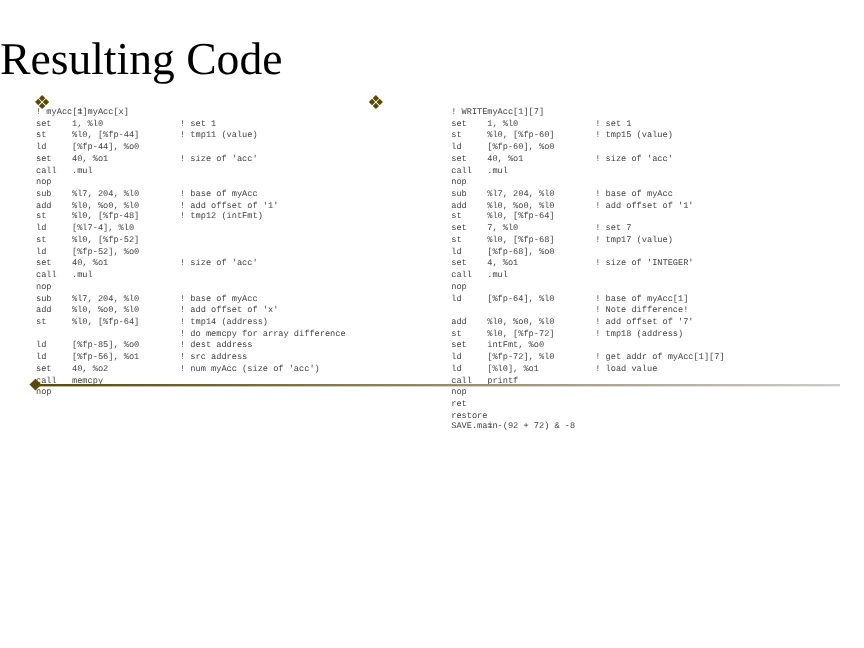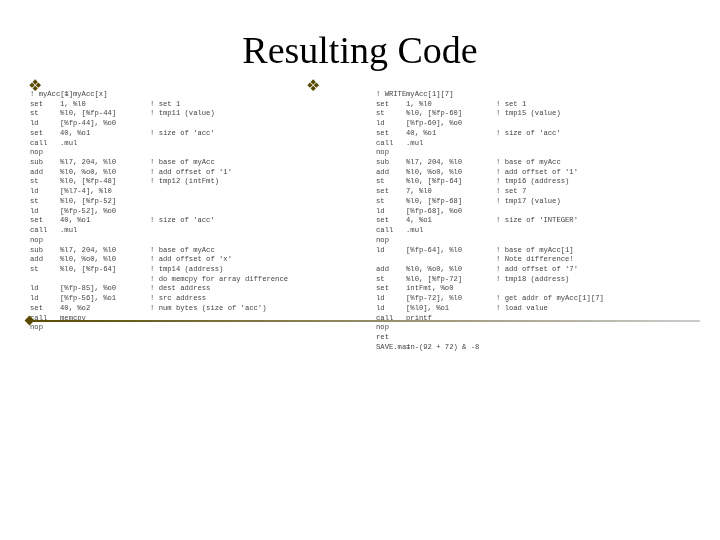--- a/index.html
+++ b/index.html
@@ -1,16 +1,16 @@
 <!DOCTYPE html>
 <html><head>
 <meta charset="utf-8">
 <style>
   html,body{margin:0;padding:0;width:720px;height:540px;background:#fff;font-family:sans-serif;overflow:hidden}
-  .title{text-align:center;font-family:"Times New Roman",serif;font-size:38px;margin-top:28px;margin-bottom:18px;color:#000}
+  .title{font-family:"Times New Roman",serif;font-size:38px;margin-top:28px;margin-bottom:18px;color:#000}
   .code-area{display:flex;gap:32px;padding:0 30px}
   .col{flex:1}
   .line{display:flex;font-family:"Courier New",monospace;font-size:7.2px;color:#444;white-space:pre;line-height:1.35}
   .c1{width:30px;flex-shrink:0}
   .c2{width:90px;flex-shrink:0}
   .c3{flex:1}
   .bullet{position:absolute;font-size:16px;color:#5a4a00}
   .b1{left:28px;top:76px}
   .b2{left:306px;top:76px}
   .footrule{position:absolute;left:30px;right:20px;top:320px;height:2px;background:linear-gradient(to right,#5a4a00,#ccc)}
@@ -41,50 +41,51 @@
       <div class="line"><span class="c1">ld</span><span class="c2">[%fp-52], %o0</span><span class="c3"></span></div>
       <div class="line"><span class="c1">set</span><span class="c2">40, %o1</span><span class="c3">! size of 'acc'</span></div>
       <div class="line"><span class="c1">call</span><span class="c2">.mul</span><span class="c3"></span></div>
       <div class="line"><span class="c1">nop</span><span class="c2"></span><span class="c3"></span></div>
       <div class="line"><span class="c1">sub</span><span class="c2">%l7, 204, %l0</span><span class="c3">! base of myAcc</span></div>
       <div class="line"><span class="c1">add</span><span class="c2">%l0, %o0, %l0</span><span class="c3">! add offset of 'x'</span></div>
       <div class="line"><span class="c1">st</span><span class="c2">%l0, [%fp-64]</span><span class="c3">! tmp14 (address)</span></div>
       <div class="line"><span class="c1"></span><span class="c2"></span><span class="c3">! do memcpy for array difference</span></div>
       <div class="line"><span class="c1">ld</span><span class="c2">[%fp-85], %o0</span><span class="c3">! dest address</span></div>
       <div class="line"><span class="c1">ld</span><span class="c2">[%fp-56], %o1</span><span class="c3">! src address</span></div>
-      <div class="line"><span class="c1">set</span><span class="c2">40, %o2</span><span class="c3">! num bytes (size of 'acc')</span></div>
+      <div class="line"><span class="c1">set</span><span class="c2">40, %o2</span><span class="c3">! num myAcc (size of 'acc')</span></div>
       <div class="line"><span class="c1">call</span><span class="c2">memcpy</span><span class="c3"></span></div>
       <div class="line"><span class="c1">nop</span><span class="c2"></span><span class="c3"></span></div>
     </div>
   <div class="col" id="colR">
       <div class="line"><span class="c1">! WRITE</span><span class="c2">myAcc[1][7]</span><span class="c3"></span></div>
       <div class="line"><span class="c1">set</span><span class="c2">1, %l0</span><span class="c3">! set 1</span></div>
       <div class="line"><span class="c1">st</span><span class="c2">%l0, [%fp-60]</span><span class="c3">! tmp15 (value)</span></div>
       <div class="line"><span class="c1">ld</span><span class="c2">[%fp-60], %o0</span><span class="c3"></span></div>
       <div class="line"><span class="c1">set</span><span class="c2">40, %o1</span><span class="c3">! size of 'acc'</span></div>
       <div class="line"><span class="c1">call</span><span class="c2">.mul</span><span class="c3"></span></div>
       <div class="line"><span class="c1">nop</span><span class="c2"></span><span class="c3"></span></div>
       <div class="line"><span class="c1">sub</span><span class="c2">%l7, 204, %l0</span><span class="c3">! base of myAcc</span></div>
       <div class="line"><span class="c1">add</span><span class="c2">%l0, %o0, %l0</span><span class="c3">! add offset of '1'</span></div>
-      <div class="line"><span class="c1">st</span><span class="c2">%l0, [%fp-64]</span><span class="c3">! tmp16 (address)</span></div>
+      <div class="line"><span class="c1">st</span><span class="c2">%l0, [%fp-64]</span></div>
       <div class="line"><span class="c1">set</span><span class="c2">7, %l0</span><span class="c3">! set 7</span></div>
       <div class="line"><span class="c1">st</span><span class="c2">%l0, [%fp-68]</span><span class="c3">! tmp17 (value)</span></div>
       <div class="line"><span class="c1">ld</span><span class="c2">[%fp-68], %o0</span><span class="c3"></span></div>
       <div class="line"><span class="c1">set</span><span class="c2">4, %o1</span><span class="c3">! size of 'INTEGER'</span></div>
       <div class="line"><span class="c1">call</span><span class="c2">.mul</span><span class="c3"></span></div>
       <div class="line"><span class="c1">nop</span><span class="c2"></span><span class="c3"></span></div>
       <div class="line"><span class="c1">ld</span><span class="c2">[%fp-64], %l0</span><span class="c3">! base of myAcc[1]</span></div>
       <div class="line"><span class="c1"></span><span class="c2"></span><span class="c3">! Note difference!</span></div>
       <div class="line"><span class="c1">add</span><span class="c2">%l0, %o0, %l0</span><span class="c3">! add offset of '7'</span></div>
       <div class="line"><span class="c1">st</span><span class="c2">%l0, [%fp-72]</span><span class="c3">! tmp18 (address)</span></div>
       <div class="line"><span class="c1">set</span><span class="c2">intFmt, %o0</span><span class="c3"></span></div>
       <div class="line"><span class="c1">ld</span><span class="c2">[%fp-72], %l0</span><span class="c3">! get addr of myAcc[1][7]</span></div>
       <div class="line"><span class="c1">ld</span><span class="c2">[%l0], %o1</span><span class="c3">! load value</span></div>
       <div class="line"><span class="c1">call</span><span class="c2">printf</span><span class="c3"></span></div>
       <div class="line"><span class="c1">nop</span><span class="c2"></span><span class="c3"></span></div>
       <div class="line"><span class="c1"></span><span class="c2"></span><span class="c3"></span></div>
       <div class="line"><span class="c1">ret</span><span class="c2"></span><span class="c3"></span></div>
+      <div class="line"><span class="c1">restore</span><span class="c2"></span><span class="c3"></span></div>
       <div class="line"><span class="c1">SAVE.main</span><span class="c2">= -(92 + 72) &amp; -8</span></div>
     </div>
 </div>
 
 <div class="sq"></div>
 <div class="footrule"></div>
 
 </body></html>

